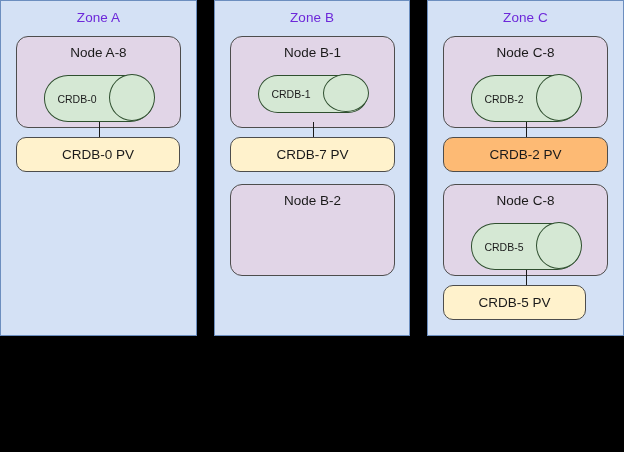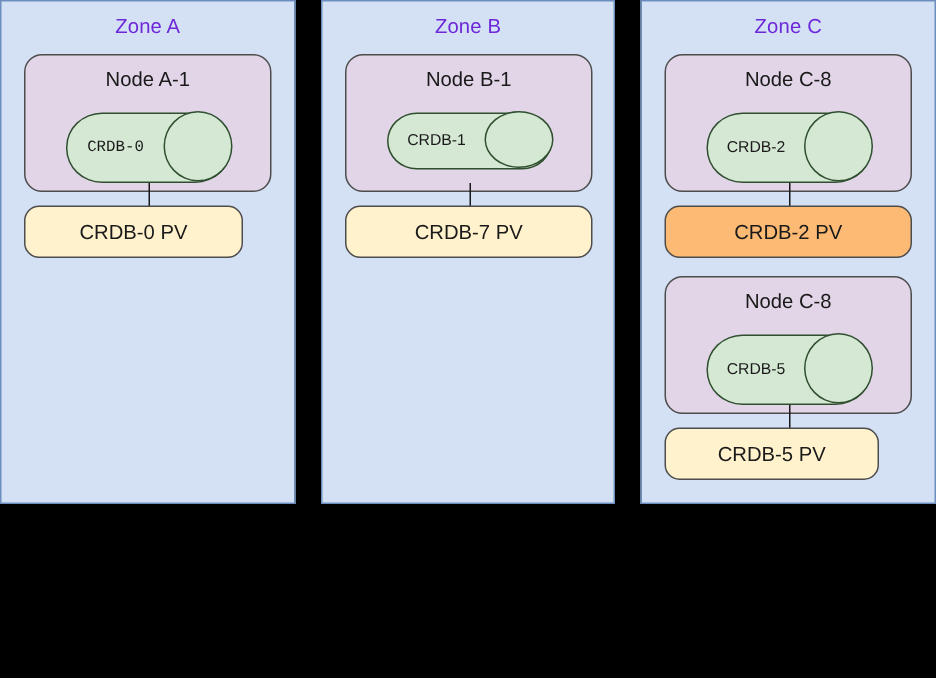--- a/index.html
+++ b/index.html
@@ -129,45 +129,48 @@
   }
 </style>
 </head>
 <body>
 
 <div id="canvas">
     <div class="zone" style="left: 0px; top: 0px; width: 197px; height: 336px; background: rgb(212, 225, 245); border-color: rgb(108, 142, 191);">
       <div class="zone-title">Zone A</div>
     </div>
     <div class="node" style="left: 16px; top: 36px; width: 165px; height: 92px; background: rgb(225, 213, 231); border-color: rgb(77, 77, 77);">
-      <div class="node-title">Node A-1</div>
+      <div class="node-title">Node A-8</div>
     </div>
-    <div class="cyl" style="left: 44px; top: 75px; width: 110px; height: 47px; font-family: Liberation Mono, monospace;">
+    <div class="cyl" style="left: 44px; top: 75px; width: 110px; height: 47px;">
       <div class="cyl-body" style="background: rgb(213, 232, 212); border-color: rgb(47, 79, 47);"></div>
       <div class="cyl-cap" style="background: rgb(213, 232, 212); border-color: rgb(47, 79, 47);"></div>
       <div class="cyl-label">CRDB-0</div>
     </div>
     <div class="connector" style="left: 99px; top: 122px; height: 16px; background: rgb(26, 26, 26);"></div>
-    <div class="pv" style="left: 16px; top: 137px; width: 146px; height: 35px; background: rgb(255, 242, 204); border-color: rgb(77, 77, 77);">
+    <div class="pv" style="left: 16px; top: 137px; width: 164px; height: 35px; background: rgb(255, 242, 204); border-color: rgb(77, 77, 77);">
       <span class="pv-label">CRDB-0 PV</span>
     </div>
     <div class="zone" style="left: 214px; top: 0px; width: 196px; height: 336px; background: rgb(212, 225, 245); border-color: rgb(108, 142, 191);">
       <div class="zone-title">Zone B</div>
     </div>
     <div class="node" style="left: 230px; top: 36px; width: 165px; height: 92px; background: rgb(225, 213, 231); border-color: rgb(77, 77, 77);">
       <div class="node-title">Node B-1</div>
     </div>
     <div class="cyl" style="left: 258px; top: 75px; width: 110px; height: 38px;">
       <div class="cyl-body" style="background: rgb(213, 232, 212); border-color: rgb(47, 79, 47);"></div>
       <div class="cyl-cap" style="background: rgb(213, 232, 212); border-color: rgb(47, 79, 47);"></div>
       <div class="cyl-label">CRDB-1</div>
     </div>
     <div class="connector" style="left: 313px; top: 122px; height: 16px; background: rgb(26, 26, 26);"></div>
     <div class="pv" style="left: 230px; top: 137px; width: 165px; height: 35px; background: rgb(255, 242, 204); border-color: rgb(77, 77, 77);">
       <span class="pv-label">CRDB-7 PV</span>
+    </div>
+    <div class="node" style="left: 230px; top: 184px; width: 165px; height: 92px; background: rgb(225, 213, 231); border-color: rgb(77, 77, 77);">
+      <div class="node-title">Node B-2</div>
     </div>
     <div class="zone" style="left: 427px; top: 0px; width: 197px; height: 336px; background: rgb(212, 225, 245); border-color: rgb(108, 142, 191);">
       <div class="zone-title">Zone C</div>
     </div>
     <div class="node" style="left: 443px; top: 36px; width: 165px; height: 92px; background: rgb(225, 213, 231); border-color: rgb(77, 77, 77);">
       <div class="node-title">Node C-8</div>
     </div>
     <div class="cyl" style="left: 471px; top: 75px; width: 110px; height: 47px;">
       <div class="cyl-body" style="background: rgb(213, 232, 212); border-color: rgb(47, 79, 47);"></div>
       <div class="cyl-cap" style="background: rgb(213, 232, 212); border-color: rgb(47, 79, 47);"></div>

